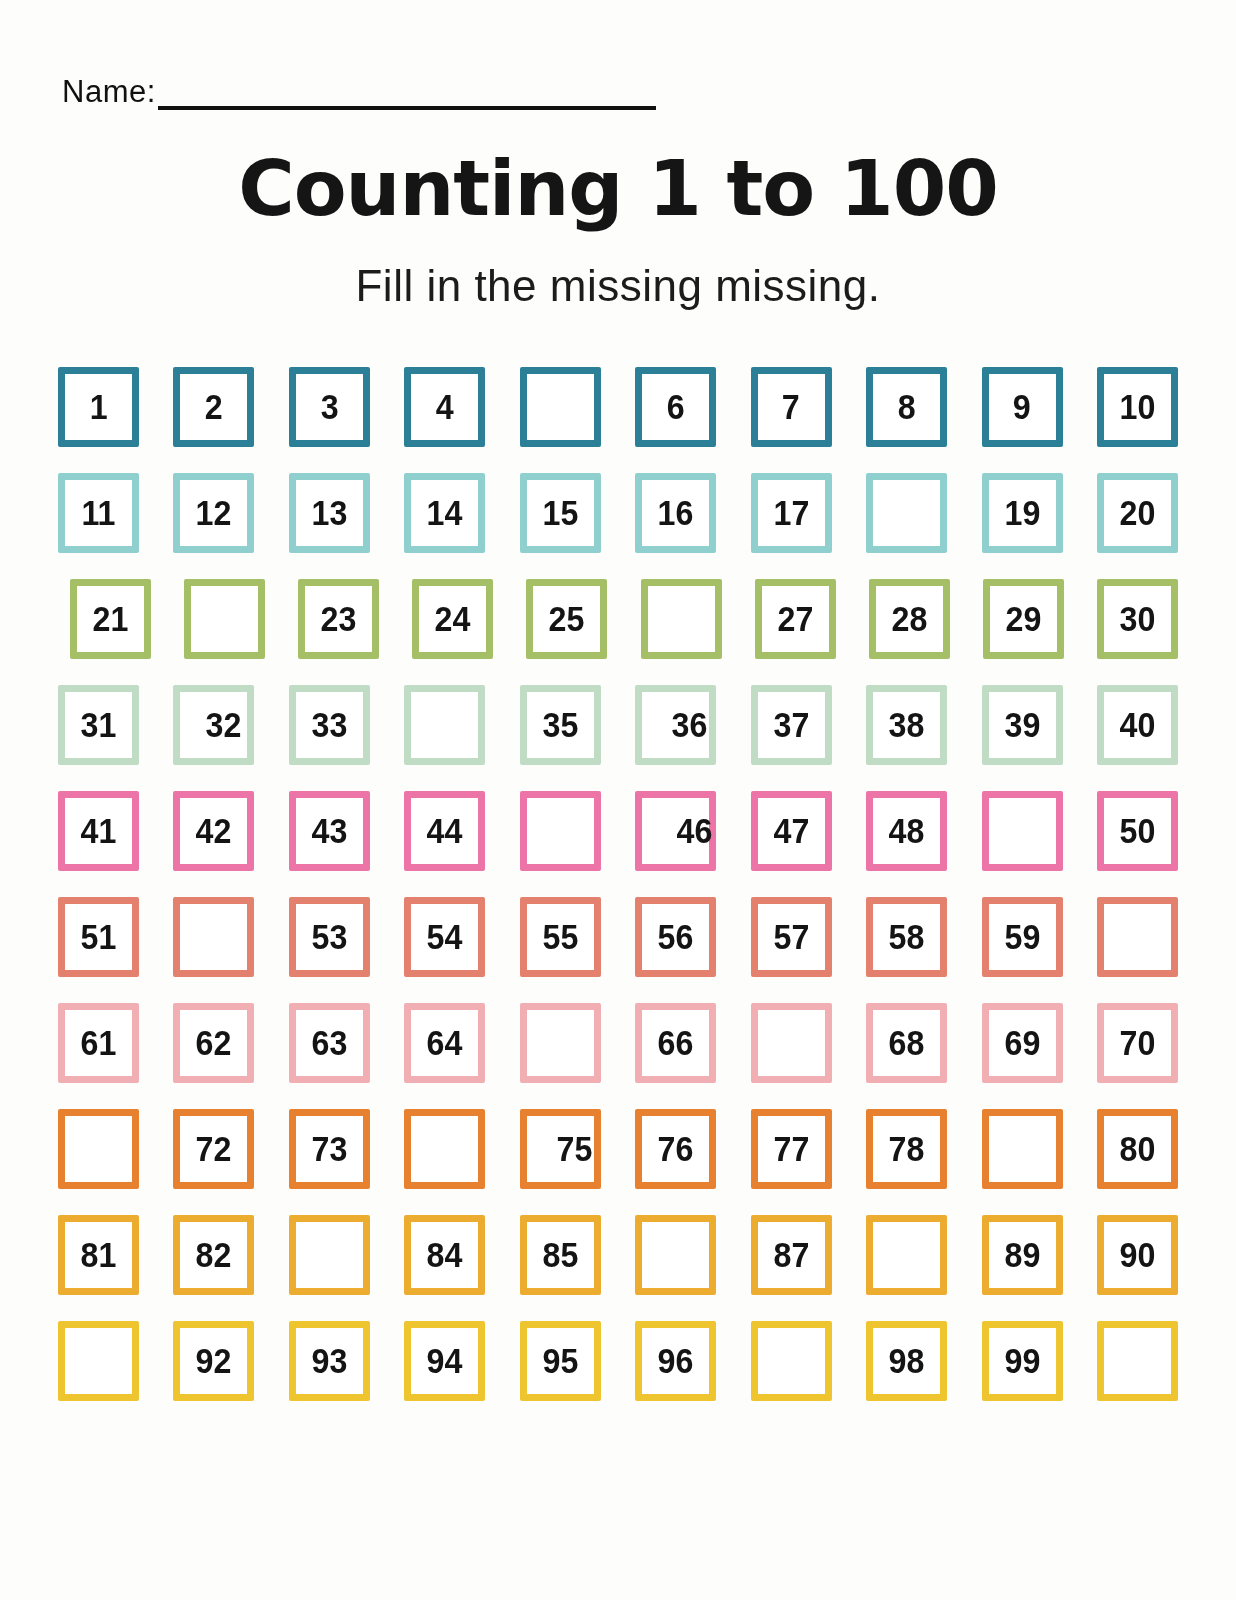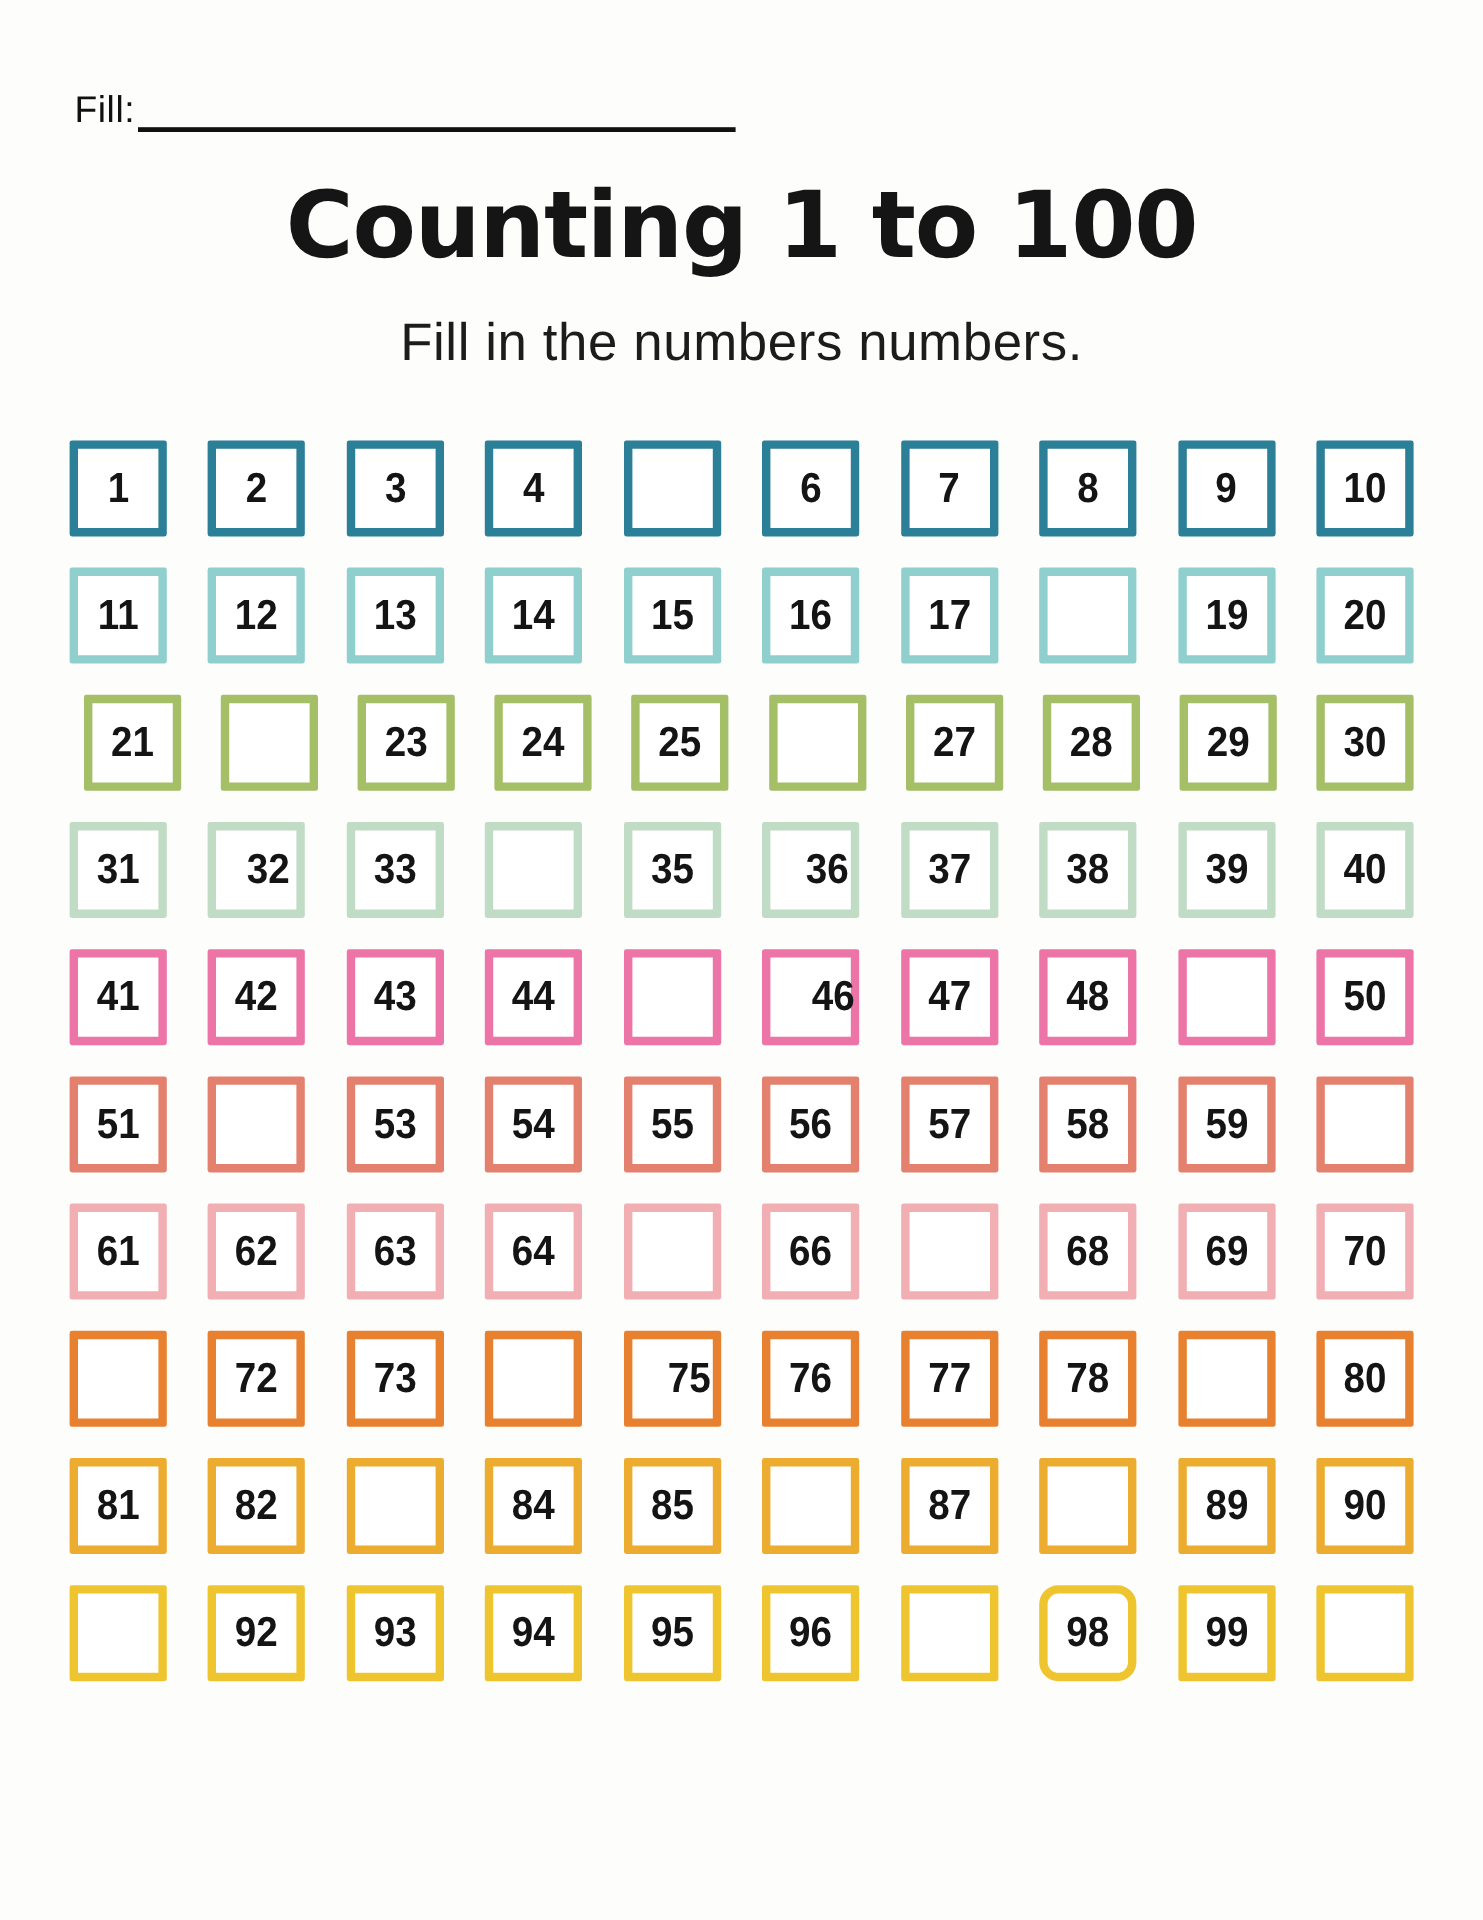--- a/index.html
+++ b/index.html
@@ -82,27 +82,27 @@
     color: #141414;
     transform: scaleX(0.92);
   }
 </style>
 </head>
 <body>
 
 <div class="page">
 
   <div class="name-row">
-    <span class="name-label">Fill:</span>
+    <span class="name-label">Name:</span>
     <span class="name-line"></span>
   </div>
 
   <div class="title">Counting 1 to 100</div>
 
-  <div class="subtitle">Fill in the numbers numbers.</div>
+  <div class="subtitle">Fill in the missing missing.</div>
 
   <div class="grid">
       <div class="row">
         <div class="cell" style="border-color: rgb(43, 127, 150);">
           <span>1</span>
         </div>
         <div class="cell" style="border-color: rgb(43, 127, 150);">
           <span>2</span>
         </div>
         <div class="cell" style="border-color: rgb(43, 127, 150);">
@@ -401,21 +401,21 @@
         </div>
         <div class="cell" style="border-color: rgb(239, 197, 47);">
           <span>95</span>
         </div>
         <div class="cell" style="border-color: rgb(239, 197, 47);">
           <span>96</span>
         </div>
         <div class="cell" style="border-color: rgb(239, 197, 47);">
           <span></span>
         </div>
-        <div class="cell" style="border-color: rgb(239, 197, 47); border-radius: 16px;">
+        <div class="cell" style="border-color: rgb(239, 197, 47);">
           <span>98</span>
         </div>
         <div class="cell" style="border-color: rgb(239, 197, 47);">
           <span>99</span>
         </div>
         <div class="cell" style="border-color: rgb(239, 197, 47);">
           <span></span>
         </div>
       </div>
     </div>

